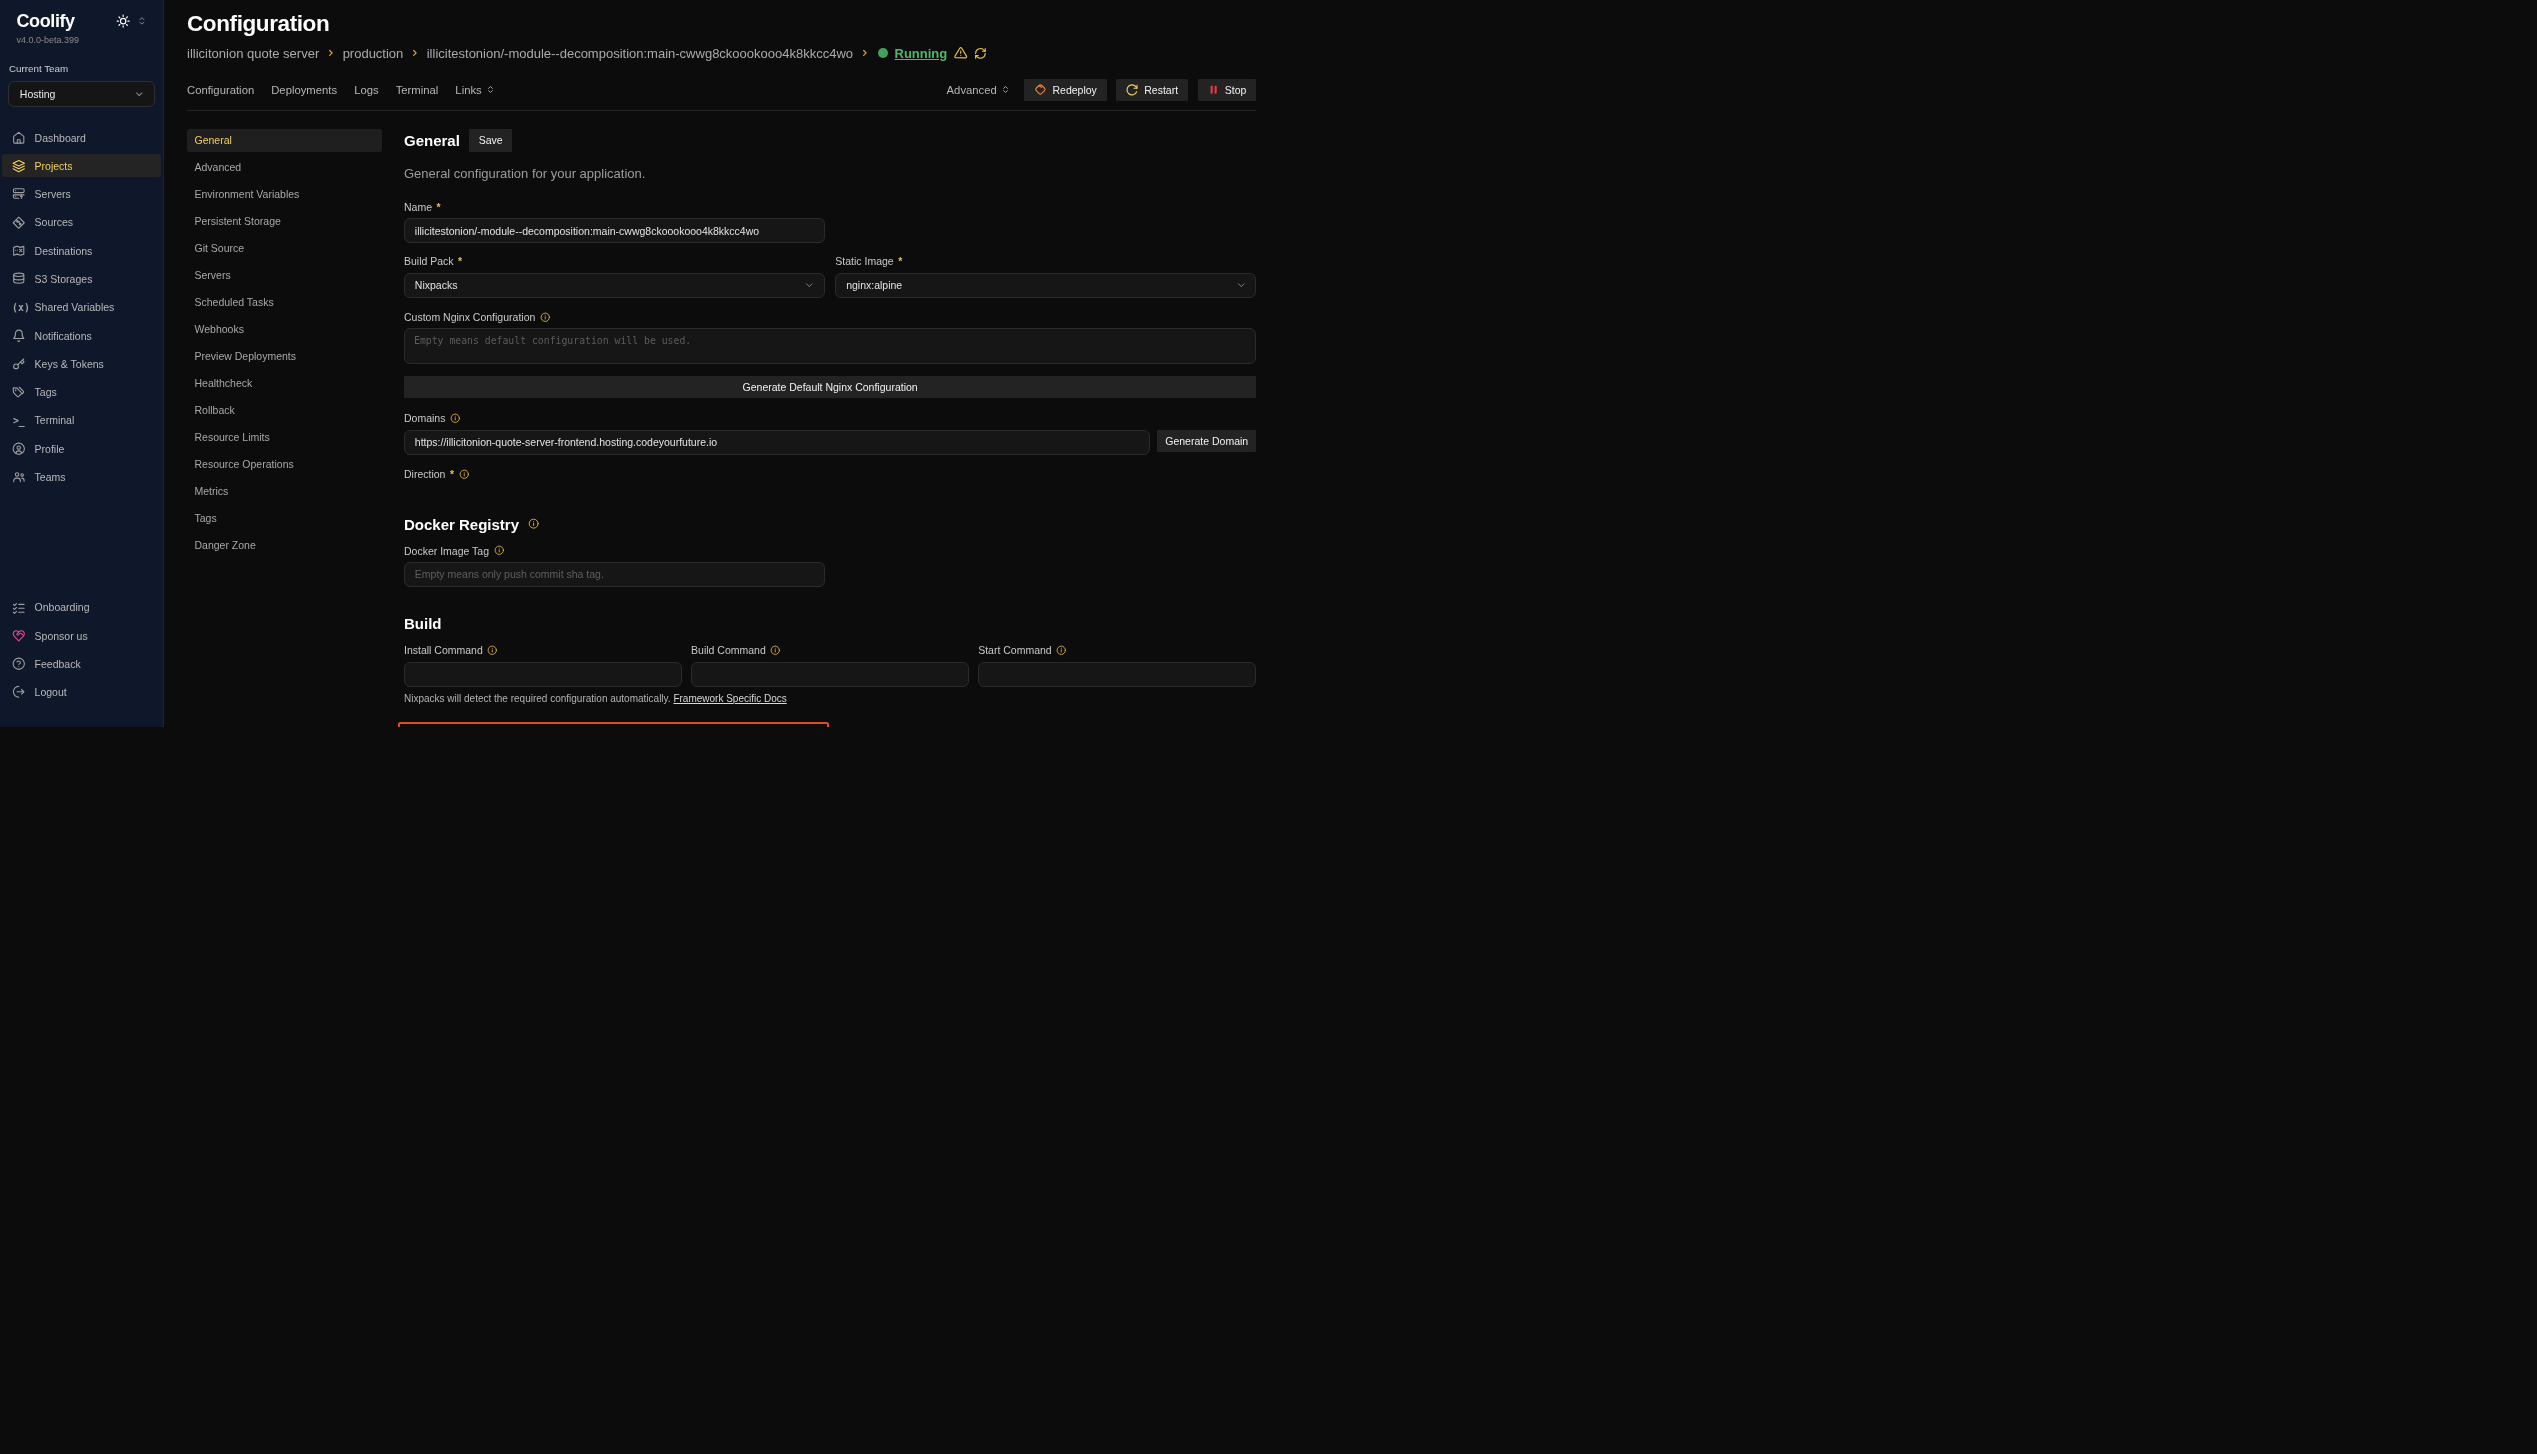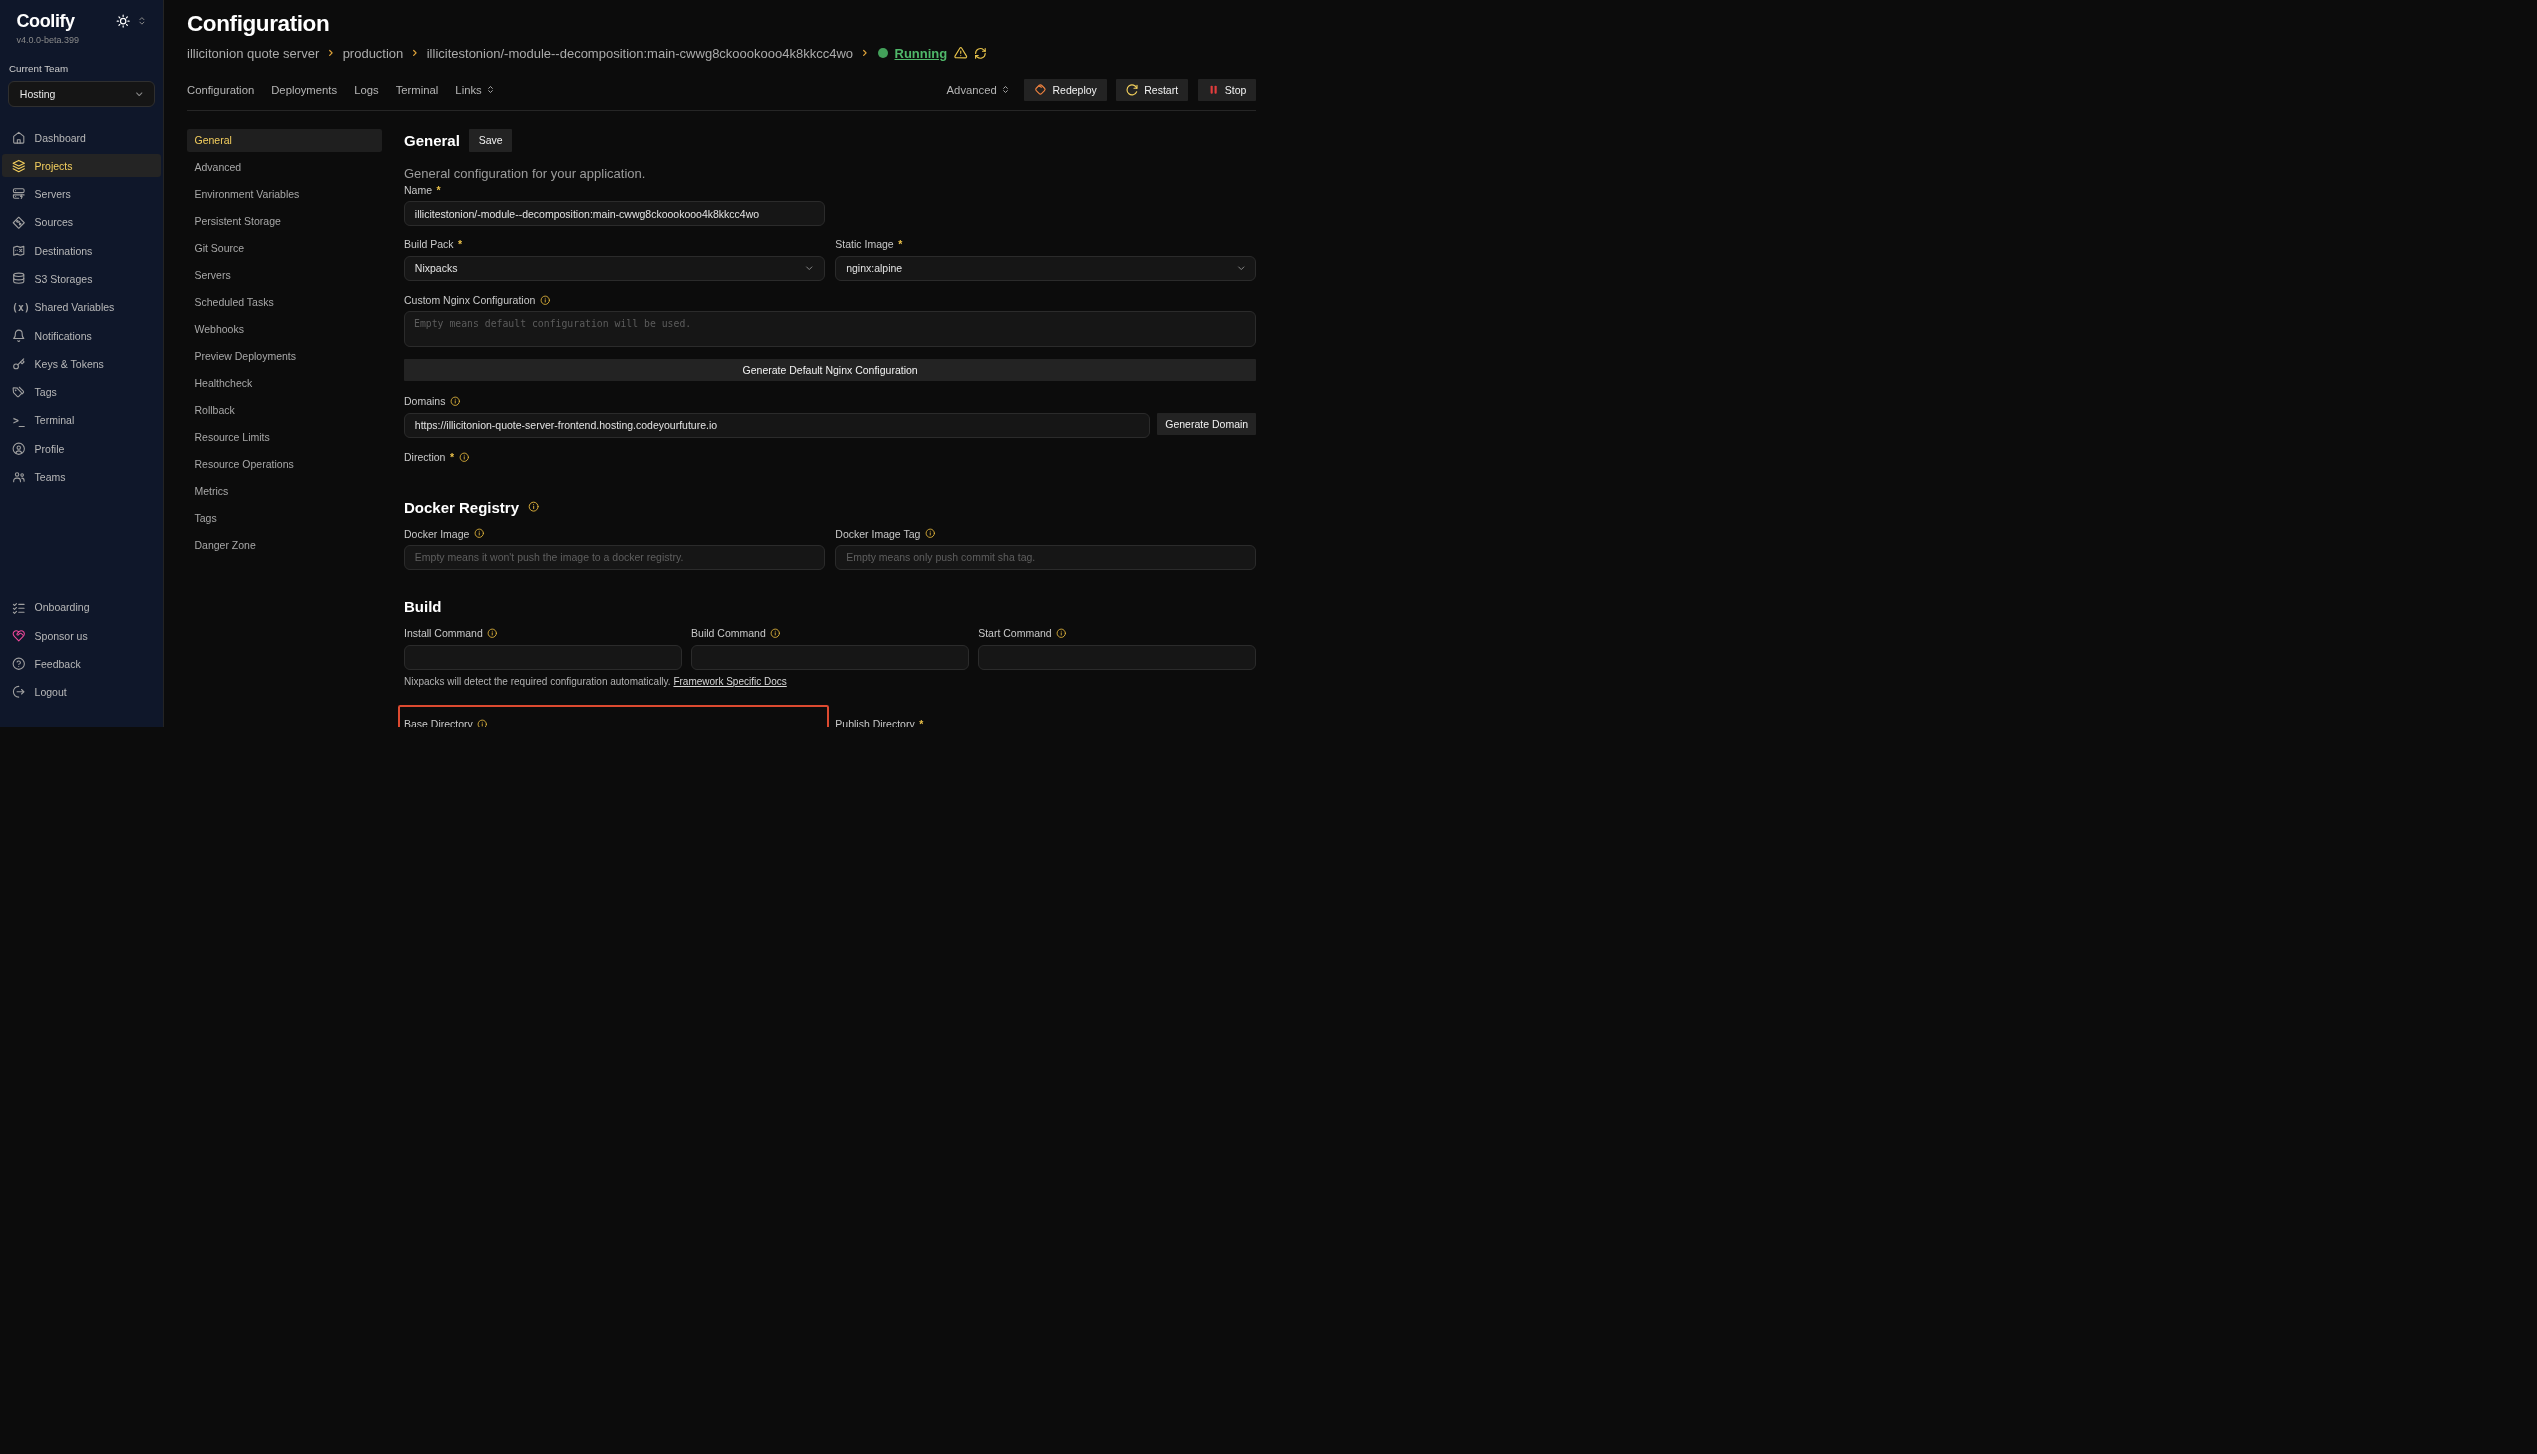--- a/index.html
+++ b/index.html
@@ -69,21 +69,21 @@
   .grid2 { display:grid; grid-template-columns:1fr 1fr; gap:10.5px; }
   .grid3 { display:grid; grid-template-columns:1fr 1fr 1fr; gap:9px; }
   textarea.t-area { width:100%; height:36px; background:#161616; border:0.8px solid #2b2b2b; border-radius:6px;
     color:#e3e3e3; font-family:"DejaVu Sans Mono",monospace; font-size:9.8px; padding:6px 9px; resize:none; outline:none;}
   textarea.t-area::placeholder { color:#5c5c5c; }
   .wide-btn { width:100%; justify-content:center; }
   .input-row { display:flex; gap:6.8px; }
   .input-row .btn.fixed { width:99px; justify-content:center; white-space:nowrap; }
   .note { font-size:10px; color:#b3b3b3; }
   .note a { color:#d8d8d8; }
-  .mt20{margin-top:2px;} .mt16{margin-top:12px;} .mt14{margin-top:10.5px;} .mt11{margin-top:8.3px;}
+  .mt20{margin-top:19px;} .mt16{margin-top:12px;} .mt14{margin-top:10.5px;} .mt11{margin-top:8.3px;}
   .mt17{margin-top:12.8px;} .mt40{margin-top:30px;} .mt38{margin-top:28.5px;} .mt8{margin-top:6px;}
   .base-wrap { position:relative; }
   .red-annot { position:absolute; left:-6px; right:-4.5px; top:-12px; height:90px;
     border:2.3px solid #dd4a30; border-radius:2.3px; pointer-events:none; }
   .t-input.hl { border:1.5px solid #eec95e; border-radius:7.5px; height:26px; }
 </style>
 </head>
 <body>
 
 <div class="app">
@@ -465,33 +465,20 @@
                 <circle cx="12" cy="12" r="9.5"></circle>
                 <path d="M12 11v5"></path>
                 <path d="M12 7.5h.01"></path>
               </svg>
             </span>
         </div>
 
         <div class="grid2 mt14">
           <div>
             <label class="f-label">
-                <span>Docker Image</span>
-              <span class="info-ic">
-                  <svg width="10.5" height="10.5" viewBox="0 0 24 24" fill="none" stroke="currentColor" stroke-width="2" stroke-linecap="round">
-                    <circle cx="12" cy="12" r="9.5"></circle>
-                    <path d="M12 11v5"></path>
-                    <path d="M12 7.5h.01"></path>
-                  </svg>
-                </span>
-            </label>
-            <input class="t-input" placeholder="Empty means it won't push the image to a docker registry." style="">
-          </div>
-          <div>
-            <label class="f-label">
                 <span>Docker Image Tag</span>
               <span class="info-ic">
                   <svg width="10.5" height="10.5" viewBox="0 0 24 24" fill="none" stroke="currentColor" stroke-width="2" stroke-linecap="round">
                     <circle cx="12" cy="12" r="9.5"></circle>
                     <path d="M12 11v5"></path>
                     <path d="M12 7.5h.01"></path>
                   </svg>
                 </span>
             </label>
             <input class="t-input" placeholder="Empty means only push commit sha tag." style="">

